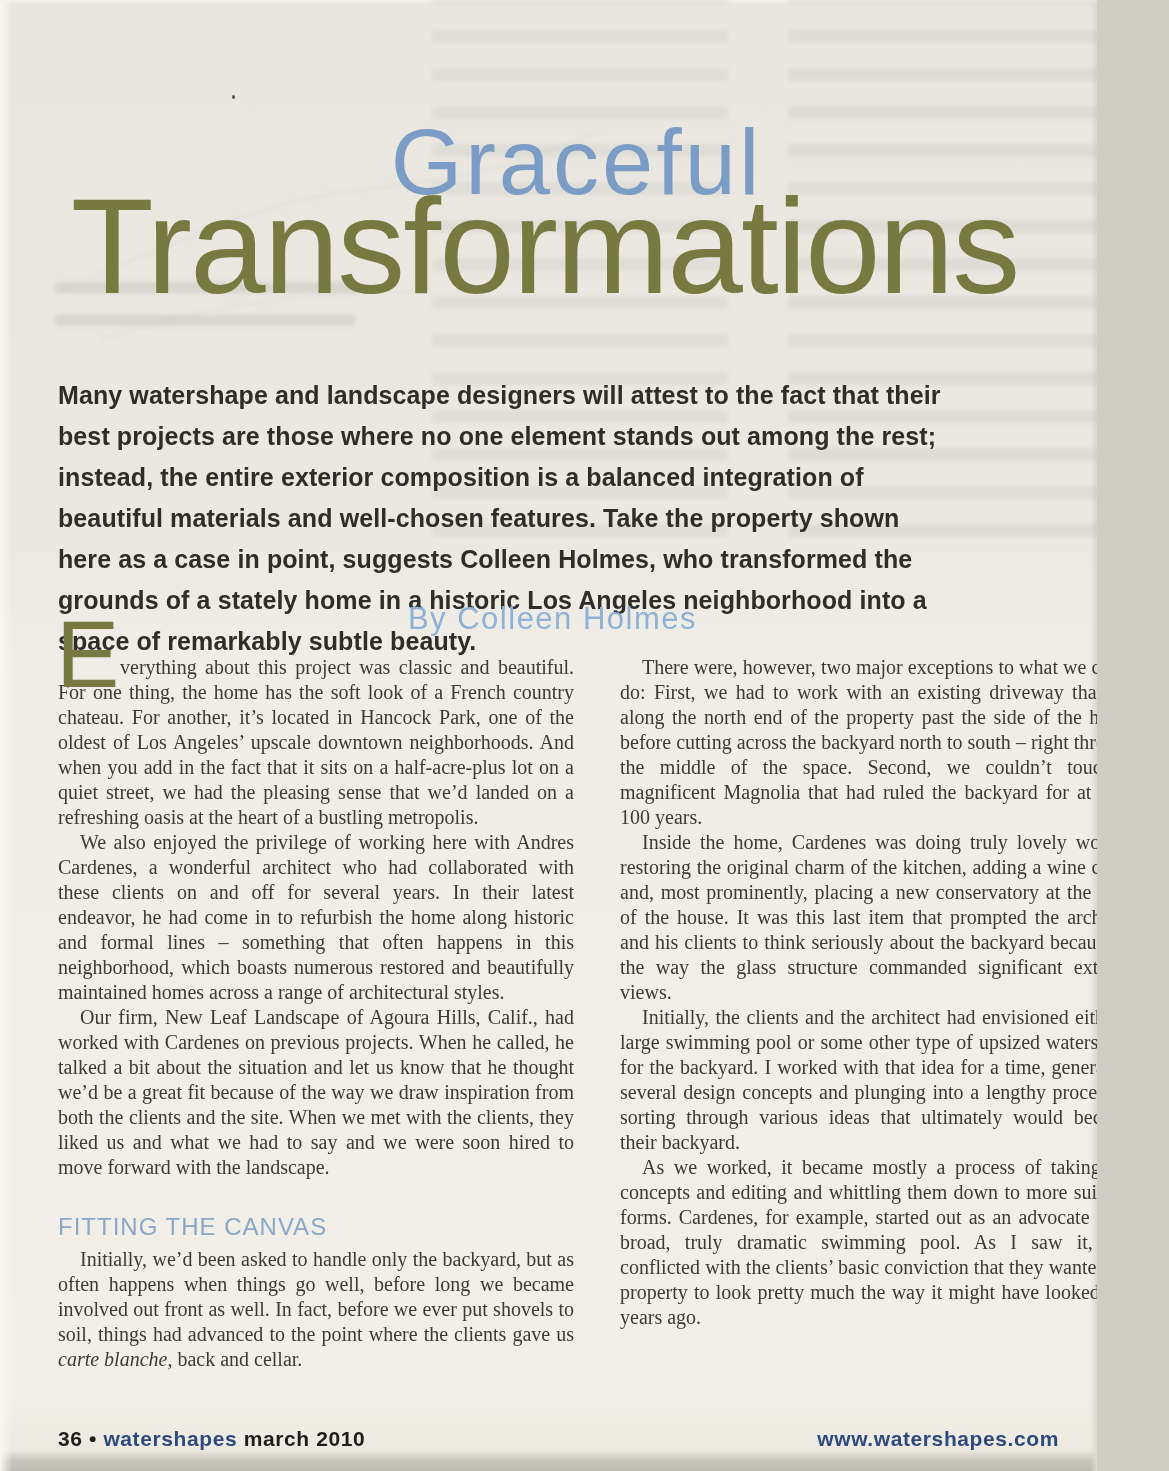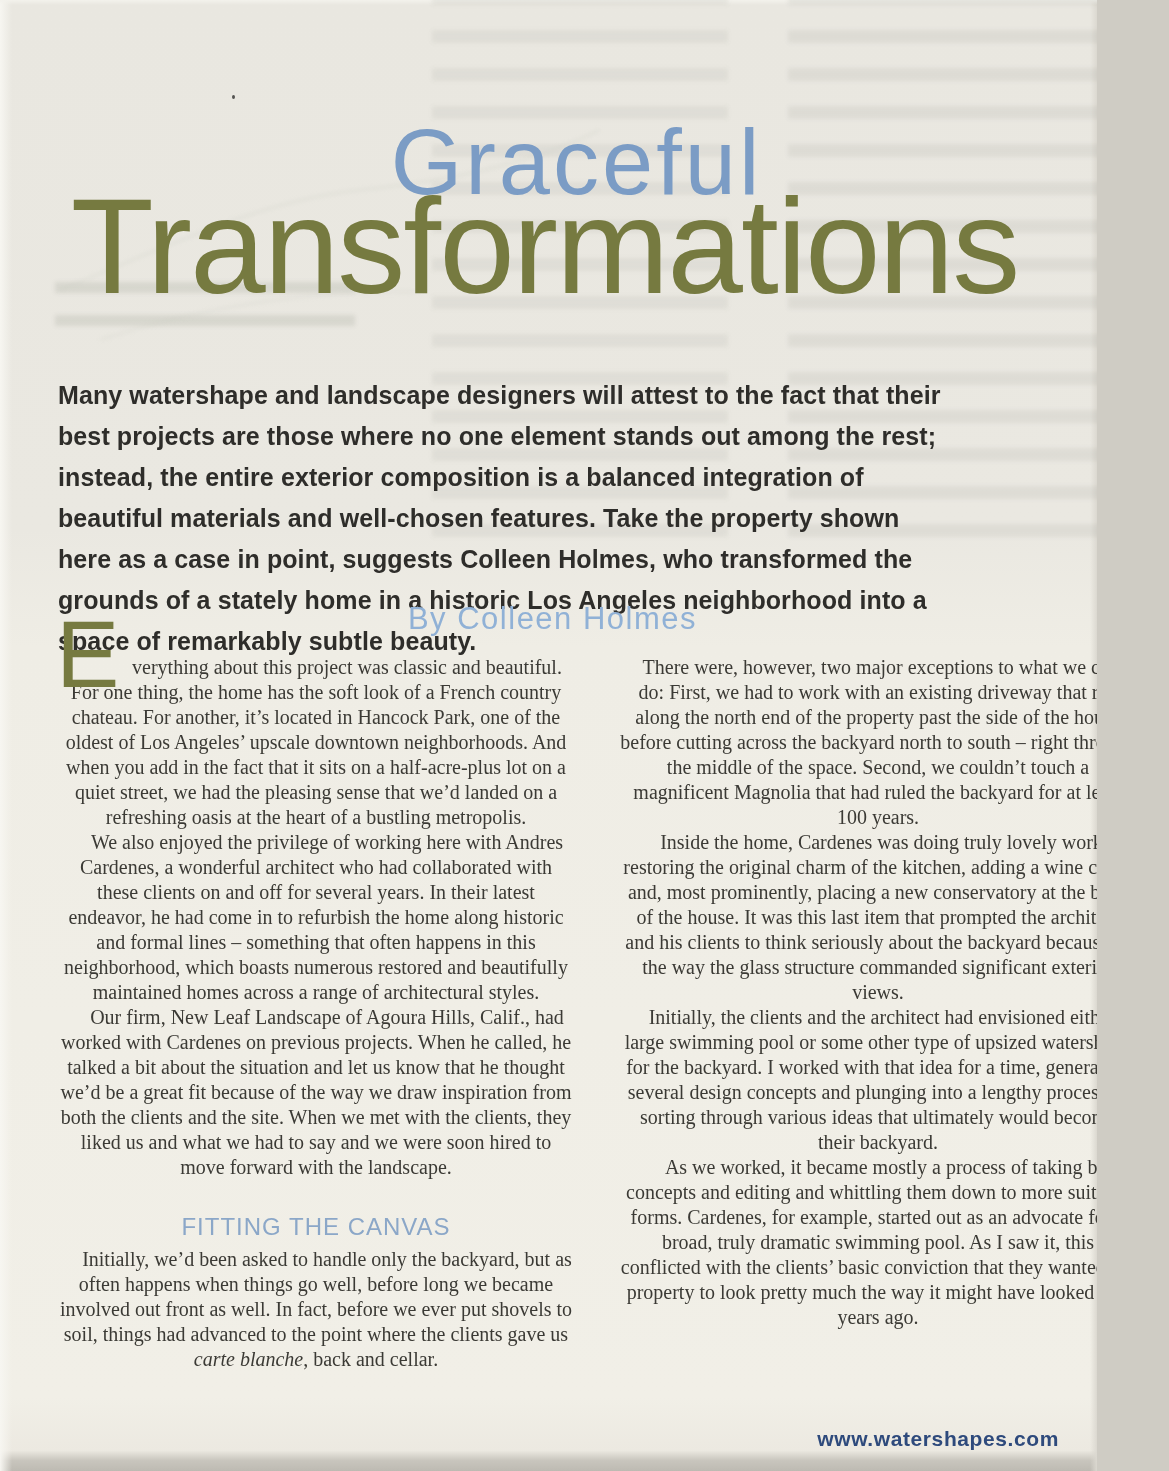--- a/index.html
+++ b/index.html
@@ -34,21 +34,21 @@
     letter-spacing:-2px;color:var(--title_olive,#767a40);}
   .deck{position:absolute;left:58px;top:331px;width:884px;
     font-family:"Liberation Sans",sans-serif;font-weight:700;font-size:25px;line-height:41px;
     letter-spacing:.1px;color:var(--deck_text,#2e2d2a);margin-top:44px;}
   .byline{position:absolute;top:601px;left:0;width:100%;text-align:center;transform:translateX(4px);
     font-family:"Liberation Sans",sans-serif;font-weight:400;font-size:31px;letter-spacing:1.5px;
     color:var(--byline_blue,#90b1d6);}
   
   .columns{position:absolute;left:58px;top:655px;width:1078px;display:flex;gap:46px;}
   .col{width:516px;font-size:20px;line-height:25px;text-align:justify;color:var(--body_text,#3b3a35);}
-  .col p{margin:0;text-align:center;}
+  .col p{margin:0;}
   .col p.indent{text-indent:22px;}
   .p-first{position:relative;text-indent:62px;}
   .dropcap{position:absolute;left:-2px;top:-48px;text-indent:0;
     font-family:"Liberation Sans",sans-serif;font-weight:400;font-size:95px;line-height:95px;
     color:var(--title_olive,#767a40);}
   .section-heading{margin-top:34px !important;margin-bottom:8px !important;text-indent:0 !important;
     font-family:"Liberation Sans",sans-serif;font-weight:400;font-size:24px;letter-spacing:1px;
     color:var(--heading_blue,#8ba7c8);text-align:left;}
   .italic{font-style:italic;}
   
@@ -91,15 +91,21 @@
       <p class="indent"><span>Initially, we’d been asked to handle only the backyard, but as often happens when things go well, before long we became involved out front as well.  In fact, before we ever put shovels to soil, things had advanced to the point where the clients gave us </span><span class="italic">carte blanche</span><span>, back and cellar.</span></p>
     </div>
     <div class="col">
       <p class="indent">There were, however, two major exceptions to what we could do:  First, we had to work with an existing driveway that ran along the north end of the property past the side of the house before cutting across the backyard north to south – right through the middle of the space.  Second, we couldn’t touch a magnificent Magnolia that had ruled the backyard for at least 100 years.</p>
       <p class="indent">Inside the home, Cardenes was doing truly lovely work – restoring the original charm of the kitchen, adding a wine cellar and, most prominently, placing a new conservatory at the back of the house.  It was this last item that prompted the architect and his clients to think seriously about the backyard because of the way the glass structure commanded significant exterior views.</p>
       <p class="indent">Initially, the clients and the architect had envisioned either a large swimming pool or some other type of upsized watershape for the backyard.  I worked with that idea for a time, generating several design concepts and plunging into a lengthy process of sorting through various ideas that ultimately would become their backyard.</p>
       <p class="indent">As we worked, it became mostly a process of taking big concepts and editing and whittling them down to more suitable forms.  Cardenes, for example, started out as an advocate for a broad, truly dramatic swimming pool.  As I saw it, this conflicted with the clients’ basic conviction that they wanted the property to look pretty much the way it might have looked 100 years ago.</p>
     </div>
   </div>
 
+  <div class="footer-left">
+    <span>36</span>
+    <span>•</span>
+    <span class="brand">watershapes</span>
+    <span>march 2010</span>
+  </div>
   <div class="footer-right">www.watershapes.com</div>
 
 </div>
 
 </body></html>

